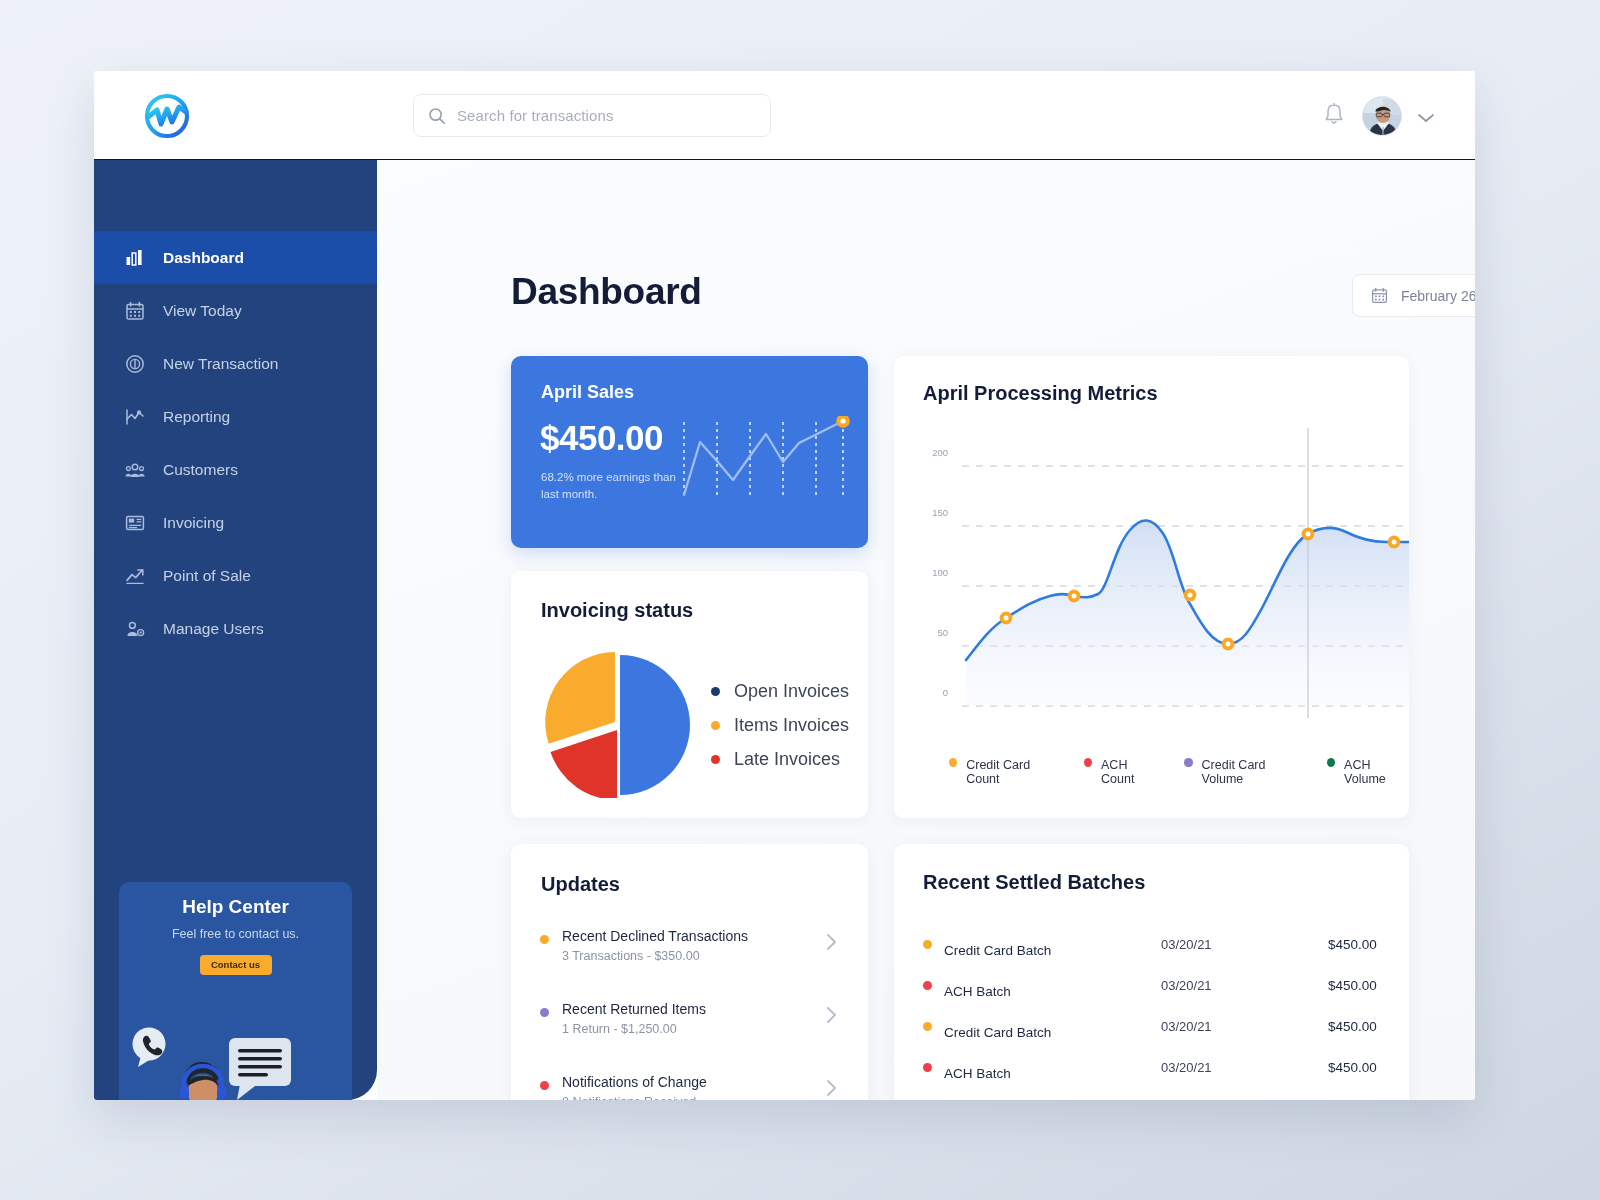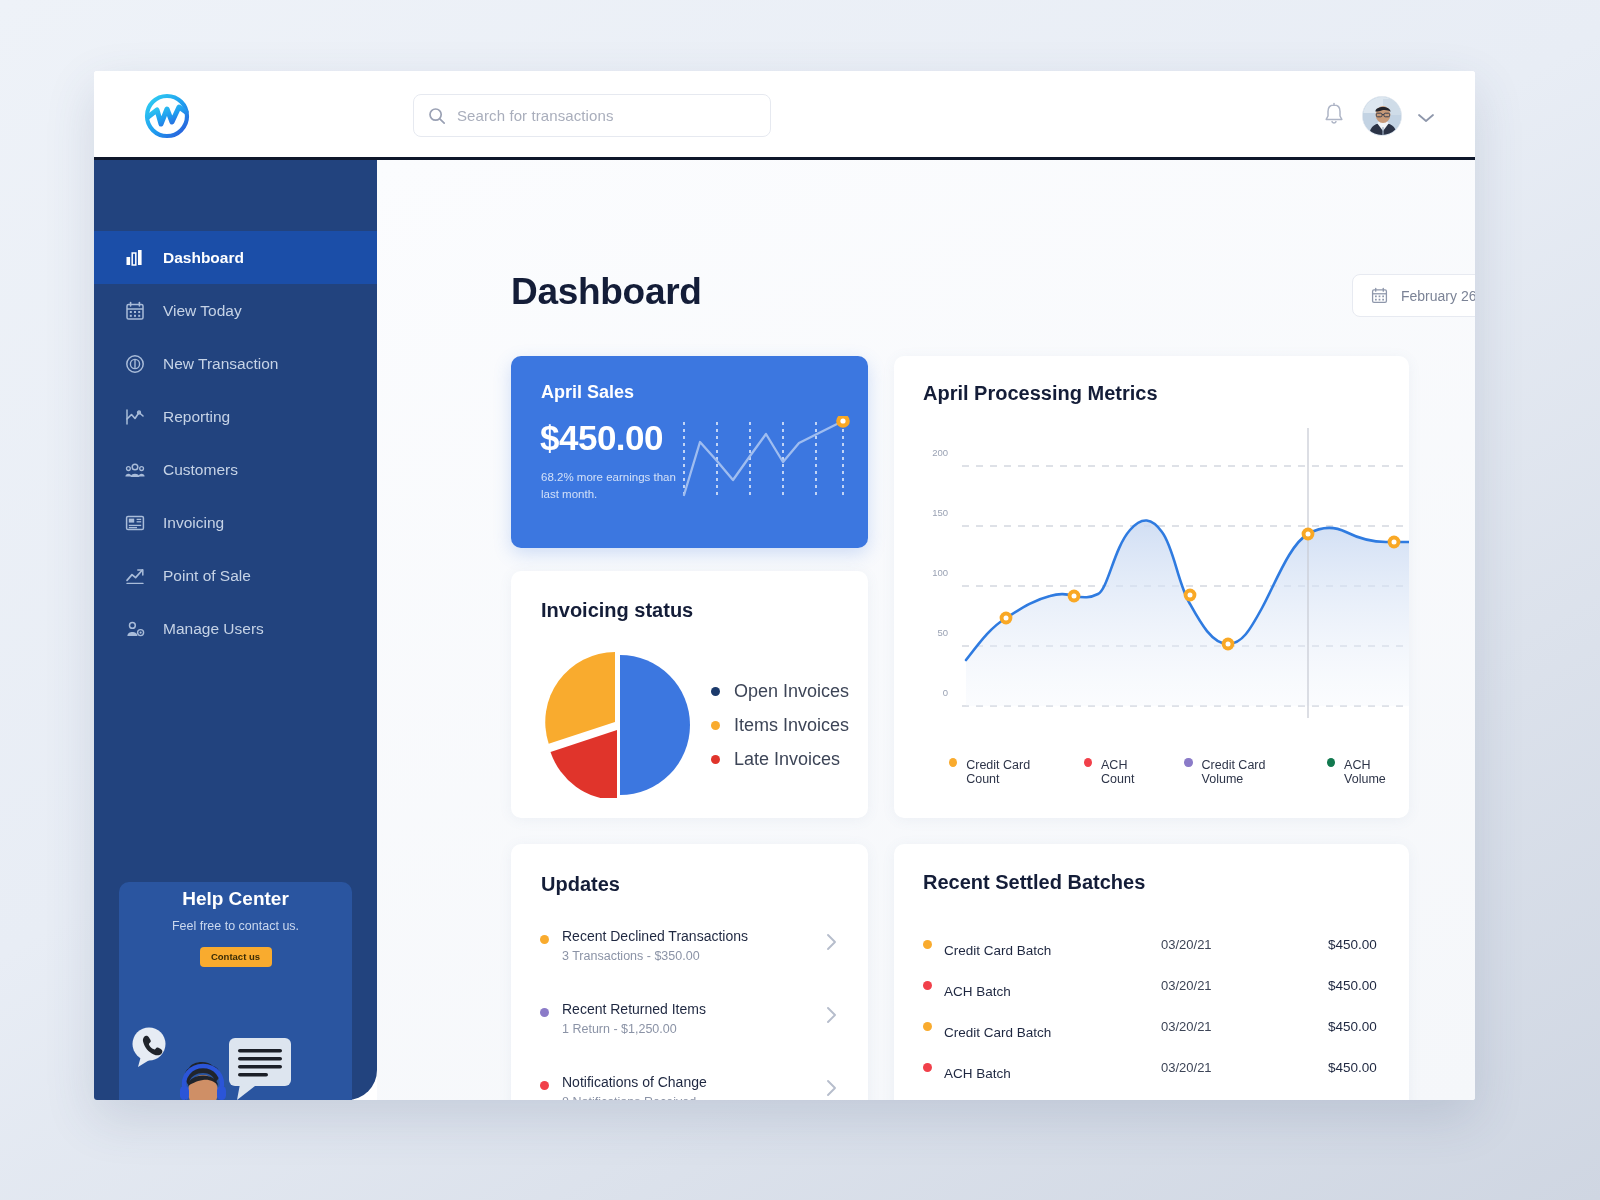--- a/index.html
+++ b/index.html
@@ -22,21 +22,21 @@
     border-radius: 3px;
     box-shadow: 0 18px 50px rgba(60,80,120,0.16);
     overflow: hidden;
   }
 
   
   .topbar {
     position: absolute; left: 0; top: 0;
     width: 1381px; height: 89px;
     background: #fff;
-    border-bottom: 3px solid #0f172a;
+    border-bottom: 1px solid #0f172a;
   }
   .logo {
     position: absolute; left: 41px; top: 17px;
     width: 64px; height: 56px;
   }
   .search-box {
     position: absolute; left: 319px; top: 23px;
     width: 358px; height: 43px;
     border: 1px solid #e6e9f0;
     border-radius: 8px;
@@ -79,21 +79,21 @@
   
   .help {
     position: absolute; left: 25px; top: 722px;
     width: 233px; height: 272px;
     background: #2A55A0;
     border-radius: 10px;
     overflow: hidden;
   }
   .help-title {
     text-align: center; color: #fff; font-size: 19px; font-weight: bold;
-    margin-top: 6px;
+    margin-top: 14px;
   }
   .help-sub {
     text-align: center; color: #cad8ee; font-size: 12.5px; margin-top: 9px;
   }
   .contact-btn {
     display: block; margin: 14px auto 0;
     width: 72px; height: 20px; line-height: 20px;
     background: #F9AB2E; border-radius: 4px;
     color: #3a2c06; font-size: 9.5px; text-align: center;
     font-weight: bold; cursor: pointer; border: none;

